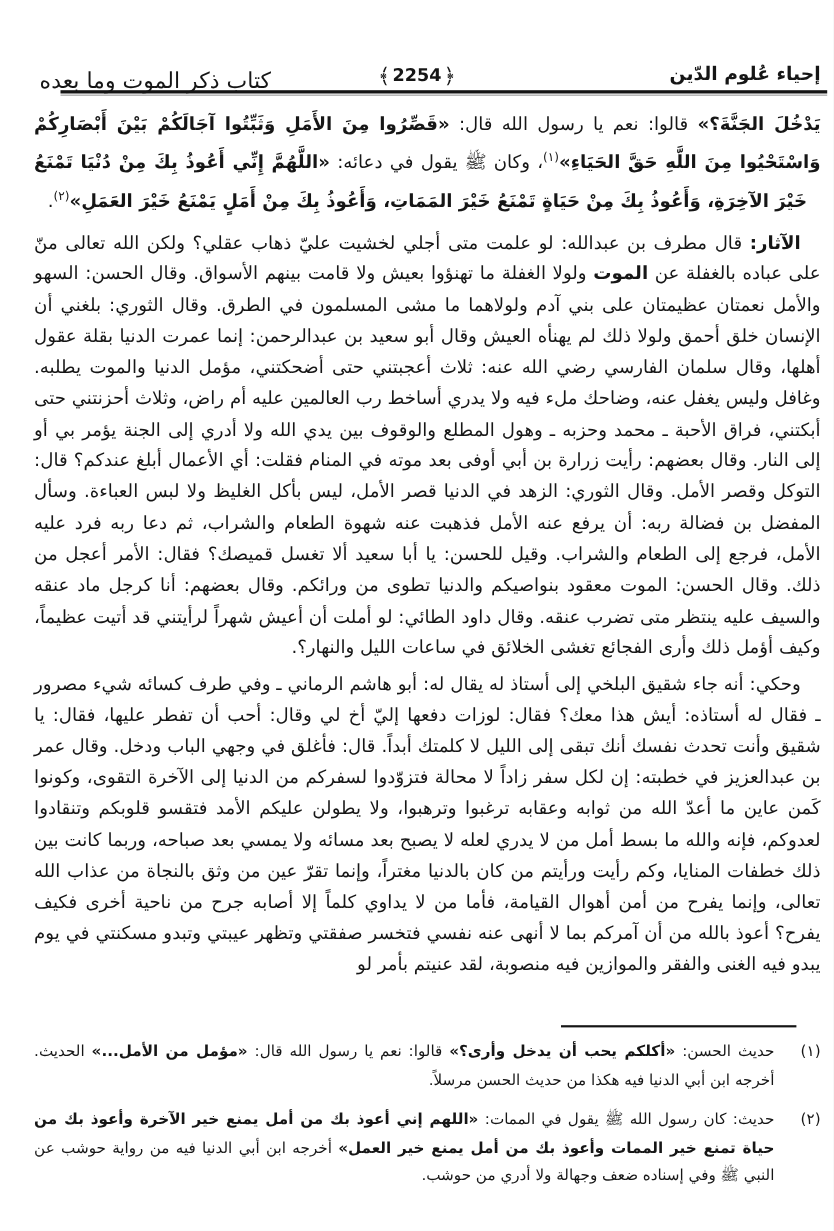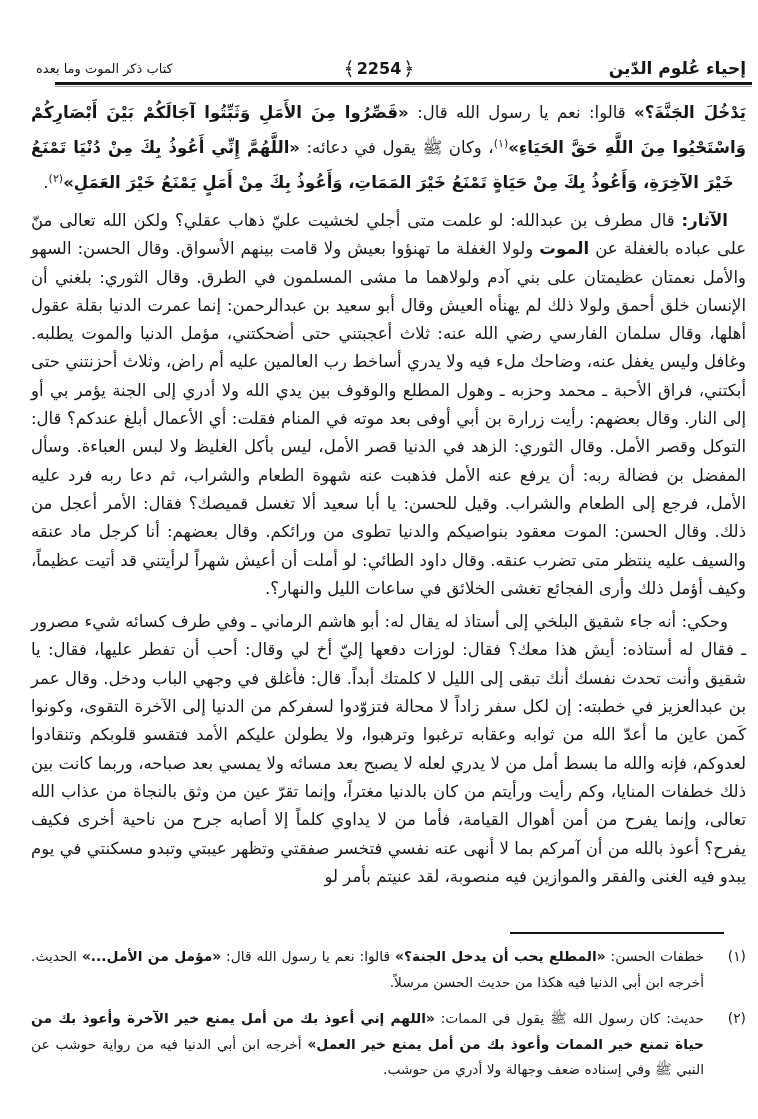--- a/index.html
+++ b/index.html
@@ -21,21 +21,21 @@
     height: 28px;
   }
   .book-title {
     position: absolute; right: 2px; top: 2px;
     font-size: 17px; font-weight: bold;
     letter-spacing: 0.2px;
     text-align: right;
   }
   .chapter-title {
     position: absolute; left: 26px; top: 5px;
-    font-size: 13px;
+    font-size: 20px;
   }
   .page-number-wrap {
     position: absolute; left: 50%; top: 1px;
     transform: translateX(-50%);
     display: inline-flex; direction: ltr;
     align-items: center; gap: 2px;
     font-size: 16px; font-weight: bold;
   }
   .ornate-bracket { font-size: 19px; font-weight: normal; }
   .header-rule {
@@ -111,21 +111,21 @@
 
     <p class="p-body"><span>وحكي: أنه جاء شقيق البلخي إلى أستاذ له يقال له: أبو هاشم الرماني ـ وفي طرف كسائه شيء مصرور ـ فقال له أستاذه: أيش هذا معك؟ فقال: لوزات دفعها إليّ أخ لي وقال: أحب أن تفطر عليها، فقال: يا شقيق وأنت تحدث نفسك أنك تبقى إلى الليل لا كلمتك أبداً. قال: فأغلق في وجهي الباب ودخل. وقال عمر بن عبدالعزيز في خطبته: إن لكل سفر زاداً لا محالة فتزوّدوا لسفركم من الدنيا إلى الآخرة التقوى، وكونوا كَمن عاين ما أعدّ الله من ثوابه وعقابه ترغبوا وترهبوا، ولا يطولن عليكم الأمد فتقسو قلوبكم وتنقادوا لعدوكم، فإنه والله ما بسط أمل من لا يدري لعله لا يصبح بعد مسائه ولا يمسي بعد صباحه، وربما كانت بين ذلك خطفات المنايا، وكم رأيت ورأيتم من كان بالدنيا مغتراً، وإنما تقرّ عين من وثق بالنجاة من عذاب الله تعالى، وإنما يفرح من أمن أهوال القيامة، فأما من لا يداوي كلماً إلا أصابه جرح من ناحية أخرى فكيف يفرح؟ أعوذ بالله من أن آمركم بما لا أنهى عنه نفسي فتخسر صفقتي وتظهر عيبتي وتبدو مسكنتي في يوم يبدو فيه الغنى والفقر والموازين فيه منصوبة، لقد عنيتم بأمر لو</span></p>
 
   </div>
 
   <div class="footnote-rule"></div>
   <div class="footnotes">
 
     <div class="footnote">
       <div class="footnote-marker">(١)</div>
-      <div class="footnote-body"><span>خطفات الحسن: </span><span class="b">«المطلع يحب أن يدخل الجنة؟»</span><span> قالوا: نعم يا رسول الله قال: </span><span class="b">«مؤمل من الأمل...»</span><span> الحديث. أخرجه ابن أبي الدنيا فيه هكذا من حديث الحسن مرسلاً.</span></div>
+      <div class="footnote-body"><span>حديث الحسن: </span><span class="b">«أكلكم يحب أن يدخل وأرى؟»</span><span> قالوا: نعم يا رسول الله قال: </span><span class="b">«مؤمل من الأمل...»</span><span> الحديث. أخرجه ابن أبي الدنيا فيه هكذا من حديث الحسن مرسلاً.</span></div>
     </div>
 
     <div class="footnote">
       <div class="footnote-marker">(٢)</div>
       <div class="footnote-body"><span>حديث: كان رسول الله ﷺ يقول في الممات: </span><span class="b">«اللهم إني أعوذ بك من أمل يمنع خير الآخرة وأعوذ بك من حياة تمنع خير الممات وأعوذ بك من أمل يمنع خير العمل»</span><span> أخرجه ابن أبي الدنيا فيه من رواية حوشب عن النبي ﷺ وفي إسناده ضعف وجهالة ولا أدري من حوشب.</span></div>
     </div>
 
   </div>
 </div>
 

